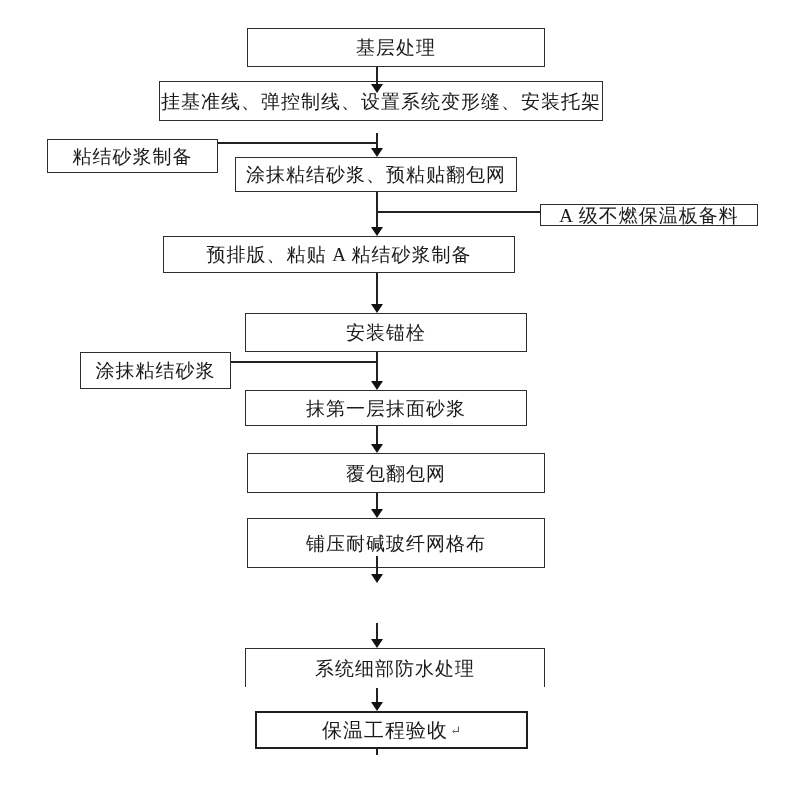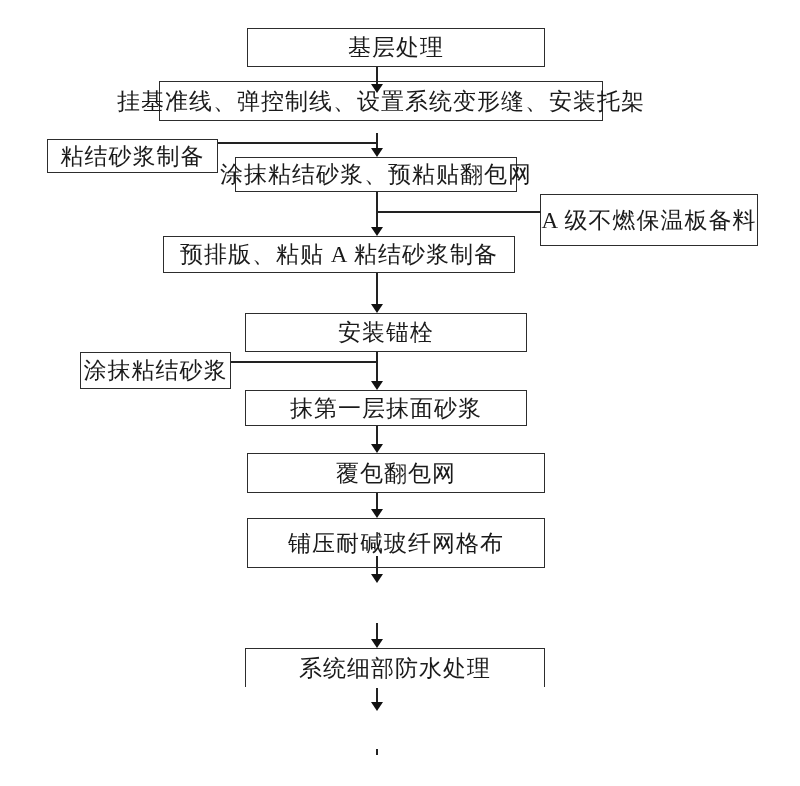--- a/index.html
+++ b/index.html
@@ -5,37 +5,37 @@
   html,body{margin:0;padding:0;background:#ffffff;}
   .canvas{
     position:relative;width:800px;height:786px;background:#ffffff;overflow:hidden;
     font-family:"Liberation Serif","DejaVu Serif",serif;
     color:#1a1a1a;
   }
   .box{
     position:absolute;box-sizing:border-box;background:#ffffff;
     border:1.5px solid #2d2d2d;
     display:flex;align-items:center;justify-content:center;
-    font-size:23px;letter-spacing:1px;white-space:nowrap;line-height:1;
+    font-size:19px;letter-spacing:1px;white-space:nowrap;line-height:1;
   }
   .no-bottom{border-bottom:none;}
   .accept{border-width:2px;border-color:#1f1f1f;font-size:20px;}
   .pmark{font-size:13px;color:#5a5a5a;margin-left:2px;letter-spacing:0;}
   .varrow{position:absolute;width:12px;left:371px;}
   .varrow .shaft{position:absolute;left:5.25px;top:0;width:1.5px;height:calc(100% - 7px);background:#222222;}
   .varrow .head{position:absolute;bottom:0;left:0;width:0;height:0;
     border-left:6px solid transparent;border-right:6px solid transparent;border-top:9px solid #111111;}
   .hline{position:absolute;height:1.5px;background:#222222;}
   .tick{position:absolute;left:376px;top:749px;width:1.5px;height:6px;background:#222222;}
 
   #b1 {left:247px;top:28px;width:298px;height:39px;}
   #b2 {left:159px;top:81px;width:444px;height:40px;}
   #l1 {left:47px;top:139px;width:171px;height:34px;}
   #b3 {left:235px;top:157px;width:282px;height:35px;}
-  #r1 {left:540px;top:194px;width:218px;height:52px;}
+  #r1 {left:540px;top:204px;width:218px;height:22px;}
   #b4 {left:163px;top:236px;width:352px;height:37px;}
   #b5 {left:245px;top:313px;width:282px;height:39px;}
   #l2 {left:80px;top:352px;width:151px;height:37px;}
   #b6 {left:245px;top:390px;width:282px;height:36px;}
   #b7 {left:247px;top:453px;width:298px;height:40px;}
   #b8 {left:247px;top:518px;width:298px;height:50px;}
   #b9 {left:247px;top:583px;width:298px;height:40px;}
   #b10{left:245px;top:648px;width:300px;height:39px;}
   #b11{left:255px;top:711px;width:273px;height:38px;}
 
@@ -61,20 +61,24 @@
 
   <div class="box" id="b1">基层处理</div>
   <div class="box" id="b2">挂基准线、弹控制线、设置系统变形缝、安装托架</div>
   <div class="box" id="b3">涂抹粘结砂浆、预粘贴翻包网</div>
   <div class="box" id="b4">预排版、粘贴 A 粘结砂浆制备</div>
   <div class="box" id="b5">安装锚栓</div>
   <div class="box" id="b6">抹第一层抹面砂浆</div>
   <div class="box" id="b7">覆包翻包网</div>
   <div class="box" id="b8">铺压耐碱玻纤网格布</div>
   <div class="box no-bottom" id="b10">系统细部防水处理</div>
+  <div class="box accept" id="b11">
+    <span>保温工程验收</span>
+    <span class="pmark">↵</span>
+  </div>
 
   <div class="box" id="l1">粘结砂浆制备</div>
   <div class="box" id="r1">A 级不燃保温板备料</div>
   <div class="box" id="l2">涂抹粘结砂浆</div>
 
   <div class="varrow" id="a1">
       <div class="shaft"></div>
       <div class="head"></div>
     </div>
   <div class="varrow" id="a2">

